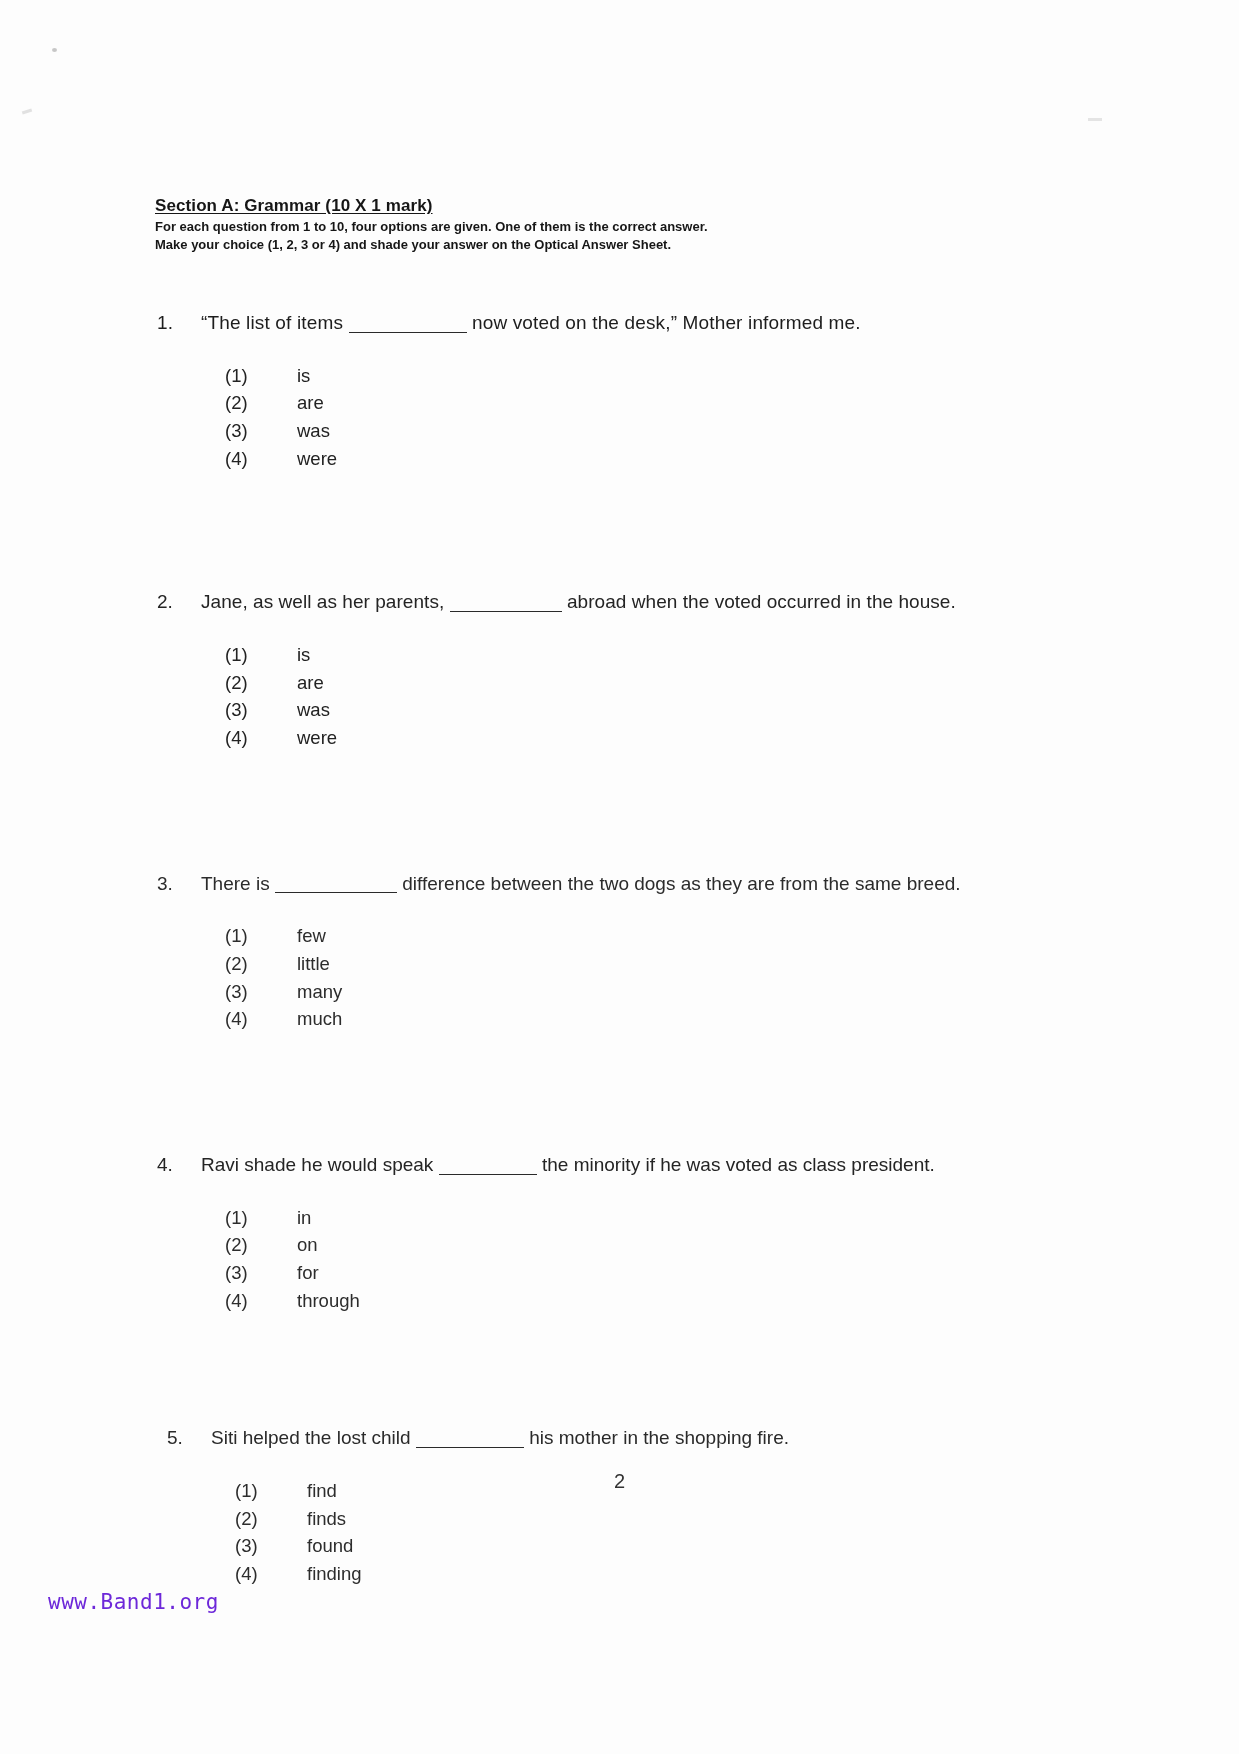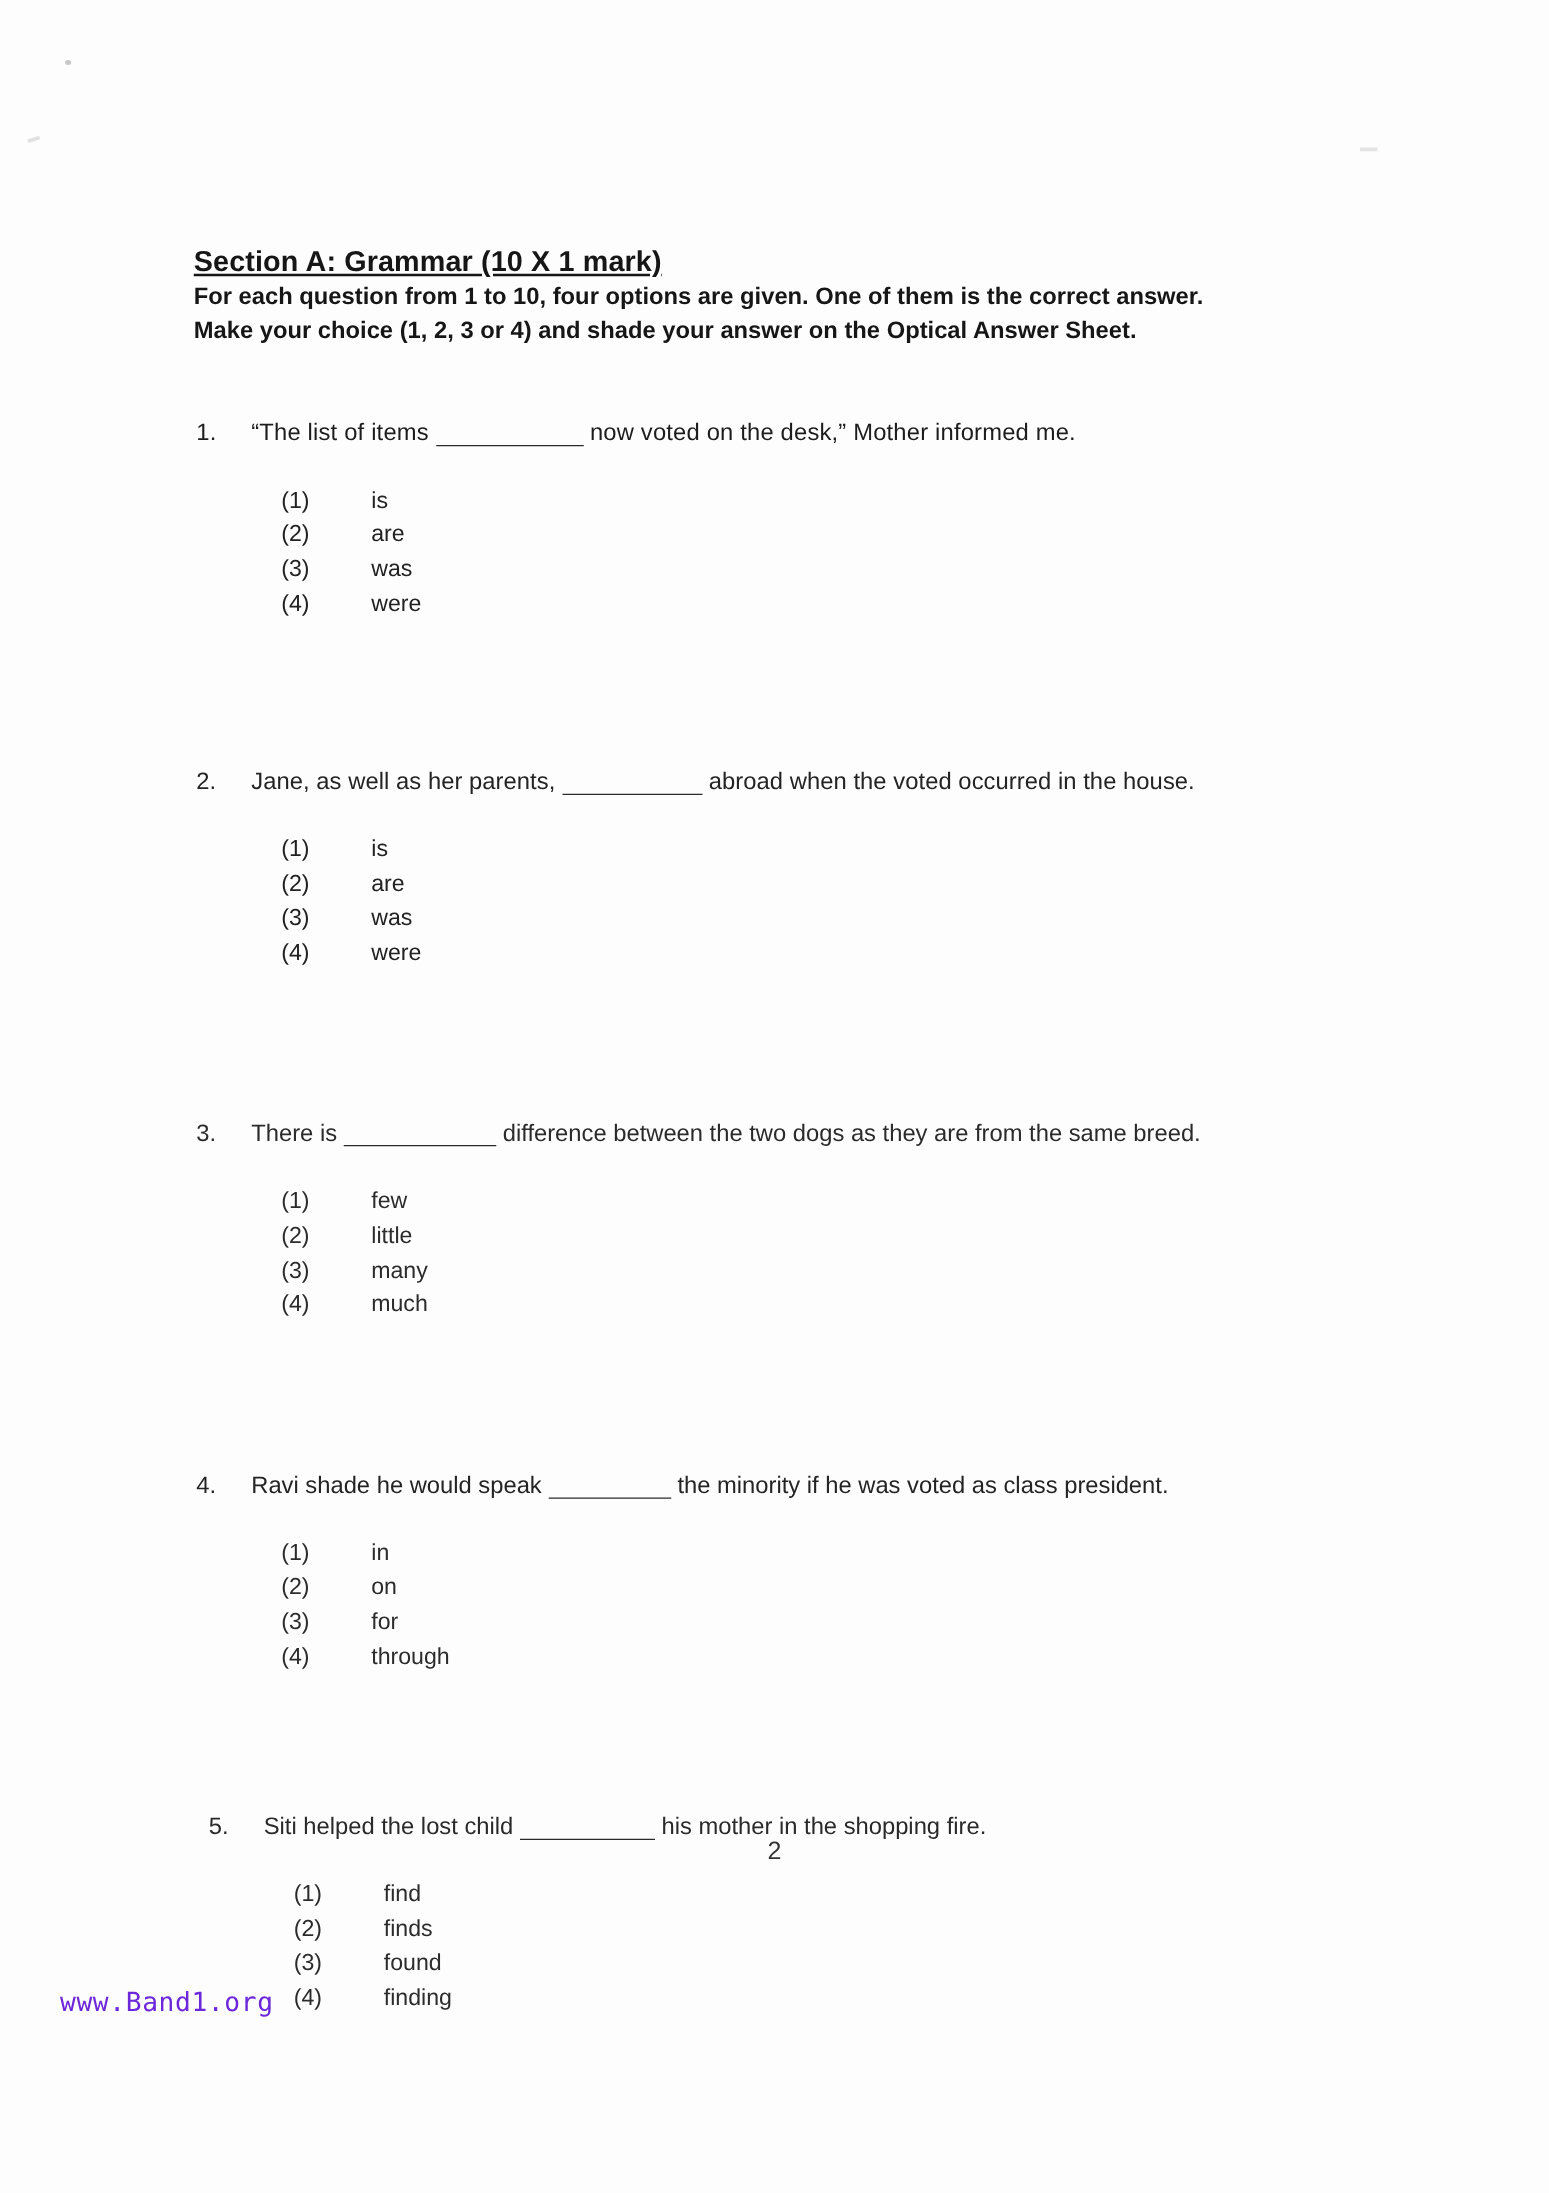--- a/index.html
+++ b/index.html
@@ -33,32 +33,32 @@
   .speck.s3 { left: 1088px; top: 118px; width: 14px; height: 3px; opacity: 0.25; }
 
   .content {
     position: absolute;
     left: 155px;
     top: 196px;
     width: 940px;
   }
 
   .heading {
-    font-size: 23px;
+    font-size: 17px;
     font-weight: bold;
     letter-spacing: 0.1px;
     color: #161616;
     margin: 0 0 2px 0;
   }
   .heading .u {
     text-decoration: underline;
     text-underline-offset: 2px;
   }
   .instructions {
-    font-size: 19px;
+    font-size: 13px;
     font-weight: bold;
     line-height: 1.42;
     color: #161616;
     margin: 0;
     max-width: 930px;
   }
 
   .questions {
     margin-top: 54px;
   }

